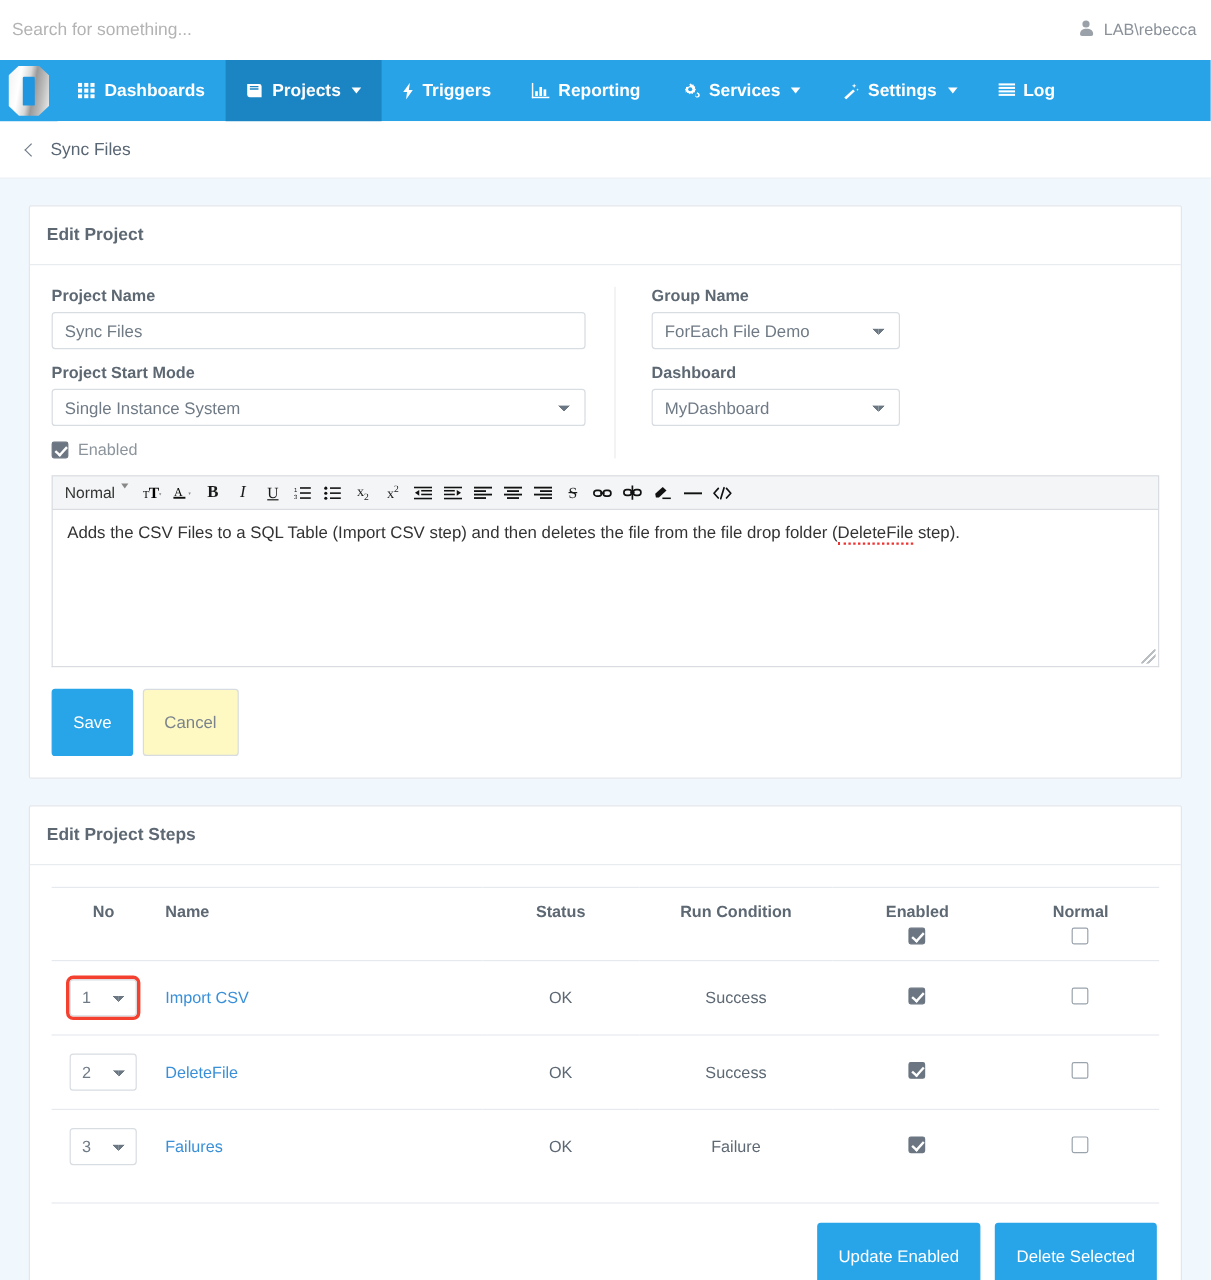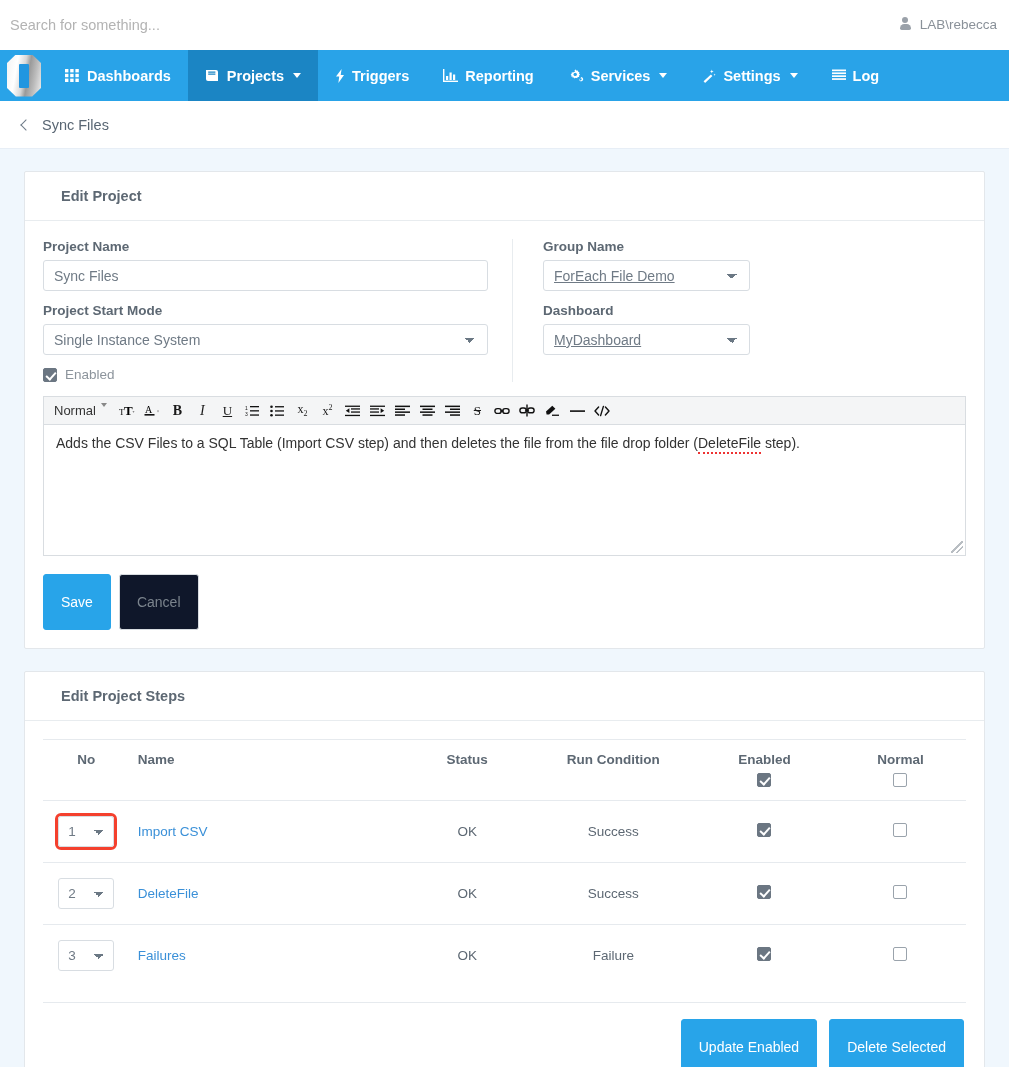--- a/index.html
+++ b/index.html
@@ -108,21 +108,21 @@
   }
 
   
   .panel {
     background: #ffffff;
     border: 1px solid #e3e7eb;
     border-radius: 2px;
     margin-bottom: 22px;
   }
   .panel-head {
-    padding: 16px 36px;
+    padding: 16px 14px;
     border-bottom: 1px solid #e8ecef;
     font-size: 14.5px; font-weight: bold; color: #5d6873;
   }
   .panel-body { padding: 18px; }
 
   
   .form-cols { display: flex; justify-content: center; }
   .col-left {
     width: 470px; padding-right: 18px;
     border-right: 1px solid #e8ecef;
@@ -145,21 +145,21 @@
   }
   select.ctrl {
     appearance: none; -webkit-appearance: none;
     background-image:
       linear-gradient(45deg, transparent 50%, #6b7884 50%),
       linear-gradient(135deg, #6b7884 50%, transparent 50%);
     background-position: calc(100% - 17px) 13px, calc(100% - 12px) 13px;
     background-size: 5px 5px, 5px 5px;
     background-repeat: no-repeat;
   }
-  .ctrl.narrow { width: 207px; text-decoration: underline; }
+  .ctrl.narrow { width: 207px; }
 
   .checkline { display: flex; align-items: center; gap: 8px; margin-top: 4px; }
   .cbox {
     width: 14px; height: 14px; border-radius: 2px;
     border: 1px solid #9aa3ac; background: #fff;
     display: inline-block; position: relative; cursor: pointer; flex: none;
   }
   .cbox.checked { background: #6b7682; border-color: #6b7682; }
   .cbox.checked::after {
     content: ""; position: absolute;
@@ -216,21 +216,21 @@
 
   
   .btn {
     font-family: "Liberation Sans", sans-serif;
     font-size: 14px;
     border-radius: 3px; cursor: pointer;
     padding: 19px 17px;
     border: 1px solid transparent;
   }
   .btn-primary { background: #28a4e9; color: #fff; border-color: #28a4e9; }
-  .btn-default { background: #0f172a; color: #7b848d; border-color: #d7dce0; }
+  .btn-default { background: #fef9c3; color: #7b848d; border-color: #d7dce0; }
   .btn-row { margin-top: 18px; display: flex; gap: 8px; }
 
   
   table.steps { width: 100%; border-collapse: collapse; }
   table.steps th {
     font-size: 13.5px; font-weight: bold; color: #5d6873;
     padding: 12px 4px 4px 4px;
     border-bottom: none;
     text-align: center;
   }

